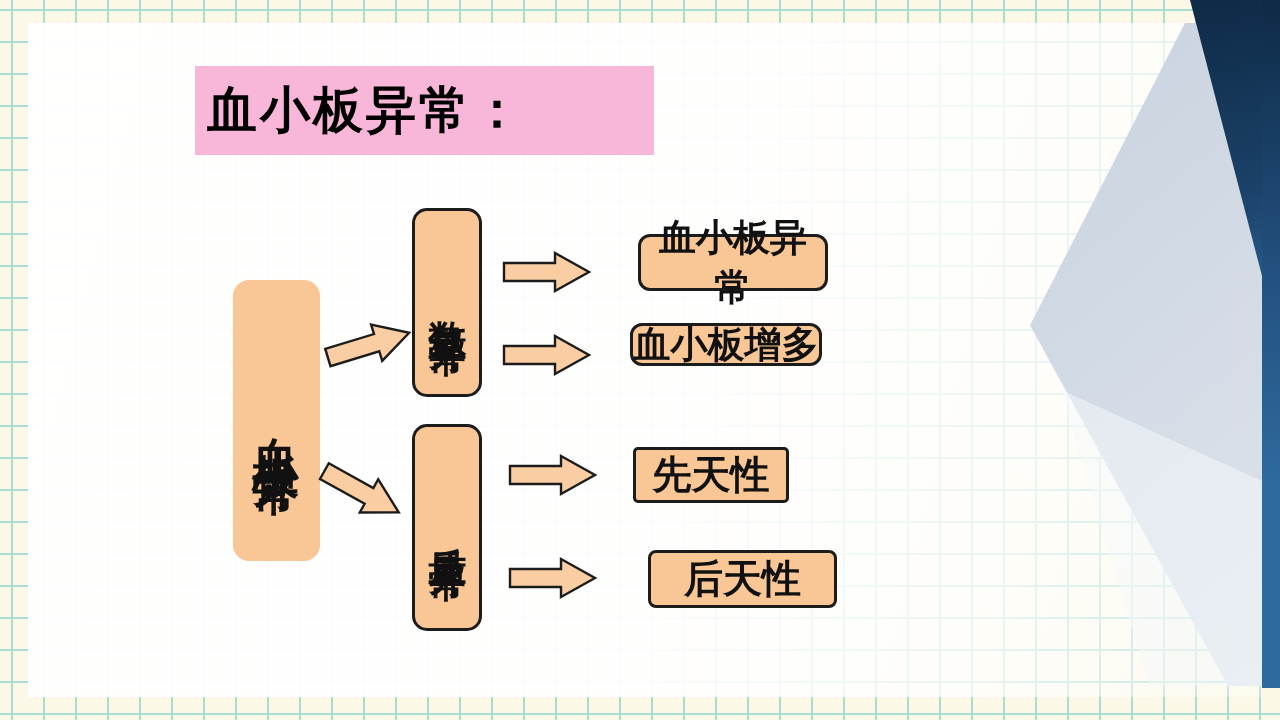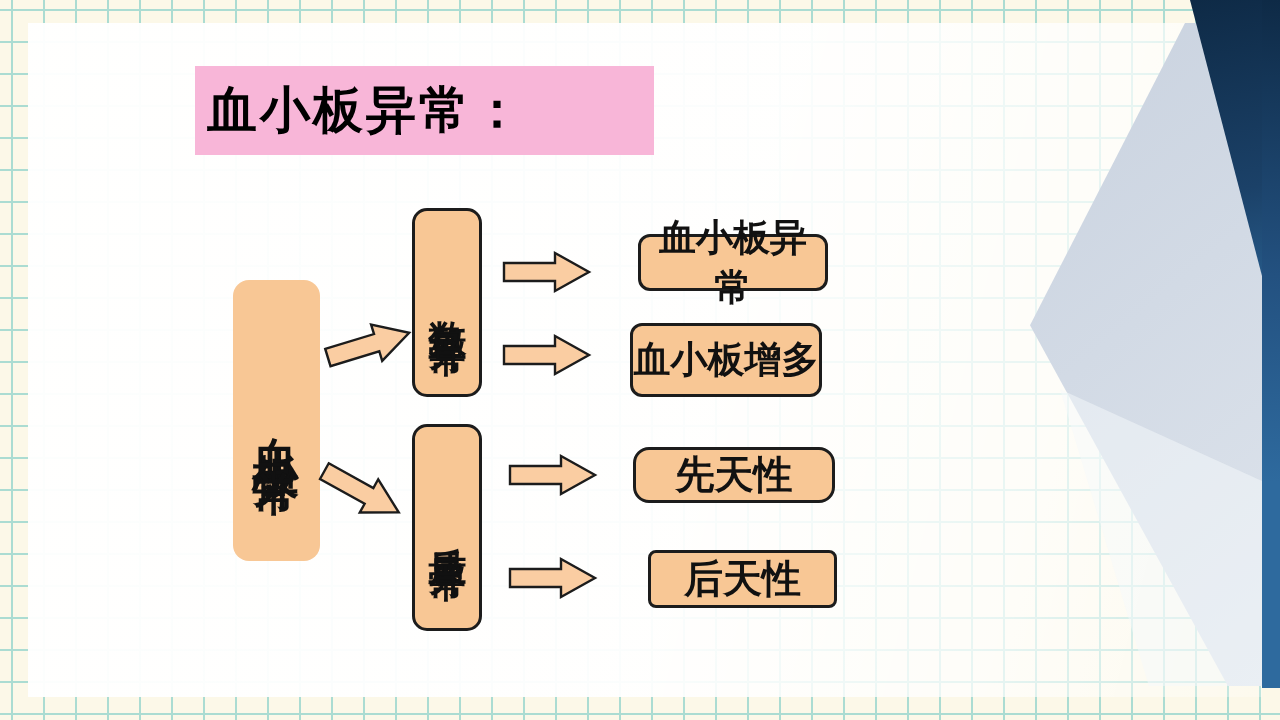--- a/index.html
+++ b/index.html
@@ -62,22 +62,22 @@
     position:absolute; background:var(--node_fill); color:var(--text);
     display:flex; align-items:center; justify-content:center;
     font-weight:bold; box-sizing:border-box; text-align:center;
   }
   .bordered{border:3px solid var(--node_border);}
   .vtext{writing-mode:vertical-rl; text-orientation:upright;}
   .root {left:233px; top:280px; width:87px;  height:281px; border-radius:16px; font-size:46px; letter-spacing:8px;}
   .l2a  {left:412px; top:208px; width:70px;  height:189px; border-radius:15px; font-size:38px; letter-spacing:6px;}
   .l2b  {left:412px; top:424px; width:70px;  height:207px; border-radius:15px; font-size:38px; letter-spacing:6px;}
   .leaf1{left:638px; top:234px; width:190px; height:57px;  border-radius:12px; font-size:37px;}
-  .leaf2{left:630px; top:323px; width:192px; height:74px;  border-radius:12px; font-size:37px;}
-  .leaf3{left:633px; top:447px; width:202px; height:56px;  border-radius:16px; font-size:39px;text-align:right;}
+  .leaf2{left:630px; top:323px; width:192px; height:43px;  border-radius:12px; font-size:37px;}
+  .leaf3{left:633px; top:447px; width:156px; height:56px;  border-radius:5px; font-size:39px;text-align:right;}
   .leaf4{left:648px; top:550px; width:189px; height:58px;  border-radius:8px; font-size:39px;}
   
   .arrow{position:absolute; overflow:visible;}
   .arrow polygon{fill:var(--arrow_fill); stroke:var(--node_border); stroke-width:2.4; stroke-linejoin:miter;}
   .a1{left:501px; top:250px;}
   .a2{left:501px; top:333px;}
   .a3{left:507px; top:453px;}
   .a4{left:507px; top:556px;}
   .d1{left:323px; top:323px; transform:rotate(-17deg);}
   .d2{left:316px; top:470px; transform:rotate(29deg);}

